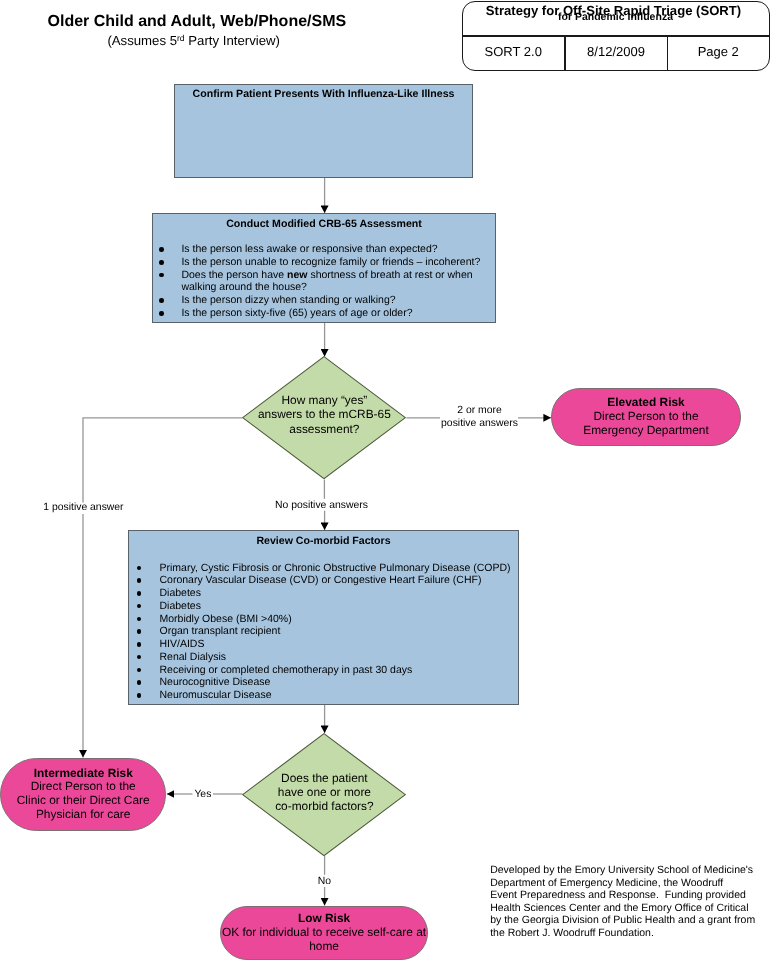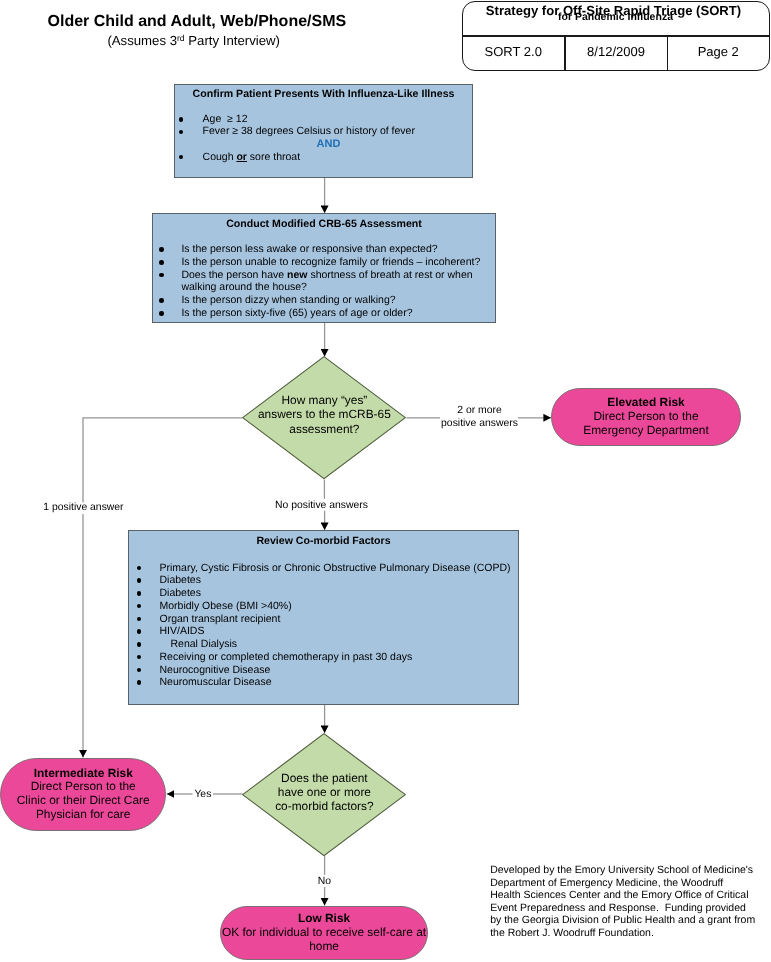--- a/index.html
+++ b/index.html
@@ -63,41 +63,35 @@
       <line x1="324.6" y1="510.7" x2="324.6" y2="530" marker-end="url(#ah)"></line>
       <line x1="324.6" y1="705" x2="324.6" y2="733" marker-end="url(#ah)"></line>
       <line x1="242.4" y1="794" x2="213" y2="794"></line>
       <line x1="192.5" y1="794" x2="166.8" y2="794" marker-end="url(#ah)"></line>
       <line x1="324.6" y1="856" x2="324.6" y2="874.8"></line>
       <line x1="324.6" y1="887" x2="324.6" y2="905.5" marker-end="url(#ah)"></line>
     </g>
   </svg>
 
   <div class="abs" id="doc-title">Older Child and Adult, Web/Phone/SMS</div>
-  <div class="abs" id="doc-subtitle"><span>(Assumes 3</span><sup>rd</sup><span> Party Interview)</span></div>
+  <div class="abs" id="doc-subtitle"><span>(Assumes 5</span><sup>rd</sup><span> Party Interview)</span></div>
 
   <div class="abs" id="hdr">
     <div id="hdr-title">Strategy for Off-Site Rapid Triage (SORT)</div>
     <div id="hdr-subtitle">for Pandemic Influenza</div>
     <div id="hdr-rule"></div>
     <div class="hdr-div" style="left:101.5px"></div>
     <div class="hdr-div" style="left:204px"></div>
     <div class="hdr-cell" style="left:0;width:101.5px">SORT 2.0</div>
     <div class="hdr-cell" style="left:103px;width:101px">8/12/2009</div>
     <div class="hdr-cell" style="left:205.5px;width:100.5px">Page 2</div>
   </div>
 
   <div class="node box" id="box-confirm" style="left:174px;top:84px;width:299px;height:94px;">
     <div class="box-title" style="top:2.6px">Confirm Patient Presents With Influenza-Like Illness</div>
-    <div class="bullets" style="left:3.5px;top:27.9px;right:6px;line-height:12.6px">
-      <div class="bl" style="line-height:12.6px"><span class="bullet" style="left:0"></span><span style="margin-left:24.1px">Age  ≥ 12</span></div>
-      <div class="bl" style="line-height:12.6px"><span class="bullet" style="left:0"></span><span style="margin-left:24.1px">Fever ≥ 38 degrees Celsius or history of fever</span></div>
-      <div class="bl" style="line-height:12.6px;text-align:center;font-weight:bold;font-size:11px;color:#1f6fb5;width:293px;margin-left:3.5px">AND</div>
-      <div class="bl" style="line-height:12.6px"><span class="bullet" style="left:0"></span><span style="margin-left:24.1px">Cough <b><u>or</u></b> sore throat</span></div>
-    </div>
   </div>
 
   <div class="node box" id="box-crb" style="left:152px;top:213px;width:344px;height:110px;">
     <div class="box-title" style="top:3.6px">Conduct Modified CRB-65 Assessment</div>
     <div class="bullets" style="left:6px;top:29.3px;right:6px;line-height:12.7px">
       <div class="bl" style="line-height:12.7px"><span class="bullet" style="left:0">•</span><span style="margin-left:22.4px;display:inline-block">Is the person less awake or responsive than expected?</span></div>
       <div class="bl" style="line-height:12.7px"><span class="bullet" style="left:0">•</span><span style="margin-left:22.4px;display:inline-block">Is the person unable to recognize family or friends – incoherent?</span></div>
       <div class="bl" style="line-height:12.7px"><span class="bullet" style="left:0">•</span><span style="margin-left:22.4px;display:block;width:296px">Does the person have <b>new</b> shortness of breath at rest or when walking around the house?</span></div>
       <div class="bl" style="line-height:12.7px"><span class="bullet" style="left:0">•</span><span style="margin-left:22.4px;display:inline-block">Is the person dizzy when standing or walking?</span></div>
       <div class="bl" style="line-height:12.7px"><span class="bullet" style="left:0">•</span><span style="margin-left:22.4px;display:inline-block">Is the person sixty-five (65) years of age or older?</span></div>
@@ -125,26 +119,27 @@
   </div>
   <div class="lbl" style="left:43.3px;top:501.2px">1 positive answer</div>
   <div class="lbl" style="left:275px;top:498.6px">No positive answers</div>
   <div class="lbl" style="left:194.4px;top:787.7px">Yes</div>
   <div class="lbl" style="left:317.8px;top:874.5px">No</div>
 
   <div class="node box" id="box-comorbid" style="left:128px;top:530px;width:391px;height:175px;">
     <div class="box-title" style="top:3.6px">Review Co-morbid Factors</div>
     <div class="bullets" style="left:7.5px;top:30.5px;right:6px">
         <div class="bl"><span class="bullet" style="left: 0px;">•</span><span style="margin-left: 23px; display: inline-block;">Primary, Cystic Fibrosis or Chronic Obstructive Pulmonary Disease (COPD)</span></div>
+        <div class="bl"><span class="bullet" style="left: 0px;">•</span><span style="margin-left: 23px; display: inline-block;">Coronary Vascular Disease (CVD) or Congestive Heart Failure (CHF)</span></div>
         <div class="bl"><span class="bullet" style="left: 0px;">•</span><span style="margin-left: 23px; display: inline-block;">Diabetes</span></div>
         <div class="bl"><span class="bullet" style="left: 0px;">•</span><span style="margin-left: 23px; display: inline-block;">Diabetes</span></div>
         <div class="bl"><span class="bullet" style="left: 0px;">•</span><span style="margin-left: 23px; display: inline-block;">Morbidly Obese (BMI &gt;40%)</span></div>
         <div class="bl"><span class="bullet" style="left: 0px;">•</span><span style="margin-left: 23px; display: inline-block;">Organ transplant recipient</span></div>
         <div class="bl"><span class="bullet" style="left: 0px;">•</span><span style="margin-left: 23px; display: inline-block;">HIV/AIDS</span></div>
-        <div class="bl"><span class="bullet" style="left: 0px;">•</span><span style="margin-left: 34px; display: inline-block;">Renal Dialysis</span></div>
+        <div class="bl"><span class="bullet" style="left: 0px;">•</span><span style="margin-left: 23px; display: inline-block;">Renal Dialysis</span></div>
         <div class="bl"><span class="bullet" style="left: 0px;">•</span><span style="margin-left: 23px; display: inline-block;">Receiving or completed chemotherapy in past 30 days</span></div>
         <div class="bl"><span class="bullet" style="left: 0px;">•</span><span style="margin-left: 23px; display: inline-block;">Neurocognitive Disease</span></div>
         <div class="bl"><span class="bullet" style="left: 0px;">•</span><span style="margin-left: 23px; display: inline-block;">Neuromuscular Disease</span></div>
       </div>
   </div>
 
   <div class="node" id="dia2" style="left:242.4px;top:733px;width:164px;height:123.3px;">
     <svg width="164" height="123.3" viewBox="0 0 164 123.3">
       <polygon points="82,0.65 163.35,61.65 82,122.65 0.65,61.65" fill="#c3dba8" stroke="#4a5a3a" stroke-width="1.1"></polygon>
     </svg>
@@ -159,15 +154,15 @@
     <div class="t-line">Clinic or their Direct Care</div>
     <div class="t-line">Physician for care</div>
   </div>
 
   <div class="node term" id="low" style="left:219.7px;top:905.5px;width:208.7px;height:54.7px;">
     <div class="t-title">Low Risk</div>
     <div class="t-line">OK for individual to receive self-care at</div>
     <div class="t-line">home</div>
   </div>
 
-  <div class="abs" id="footer"><div>Developed by the Emory University School of Medicine's</div><div>Department of Emergency Medicine, the Woodruff</div><div>Health Sciences Center and the Emory Office of Critical</div><div>Event Preparedness and Response.  Funding provided</div><div>by the Georgia Division of Public Health and a grant from</div><div>the Robert J. Woodruff Foundation.</div></div>
+  <div class="abs" id="footer"><div>Developed by the Emory University School of Medicine's</div><div>Department of Emergency Medicine, the Woodruff</div><div>Event Preparedness and Response.  Funding provided</div><div>Health Sciences Center and the Emory Office of Critical</div><div>by the Georgia Division of Public Health and a grant from</div><div>the Robert J. Woodruff Foundation.</div></div>
 
 </div>
 
 </body></html>

